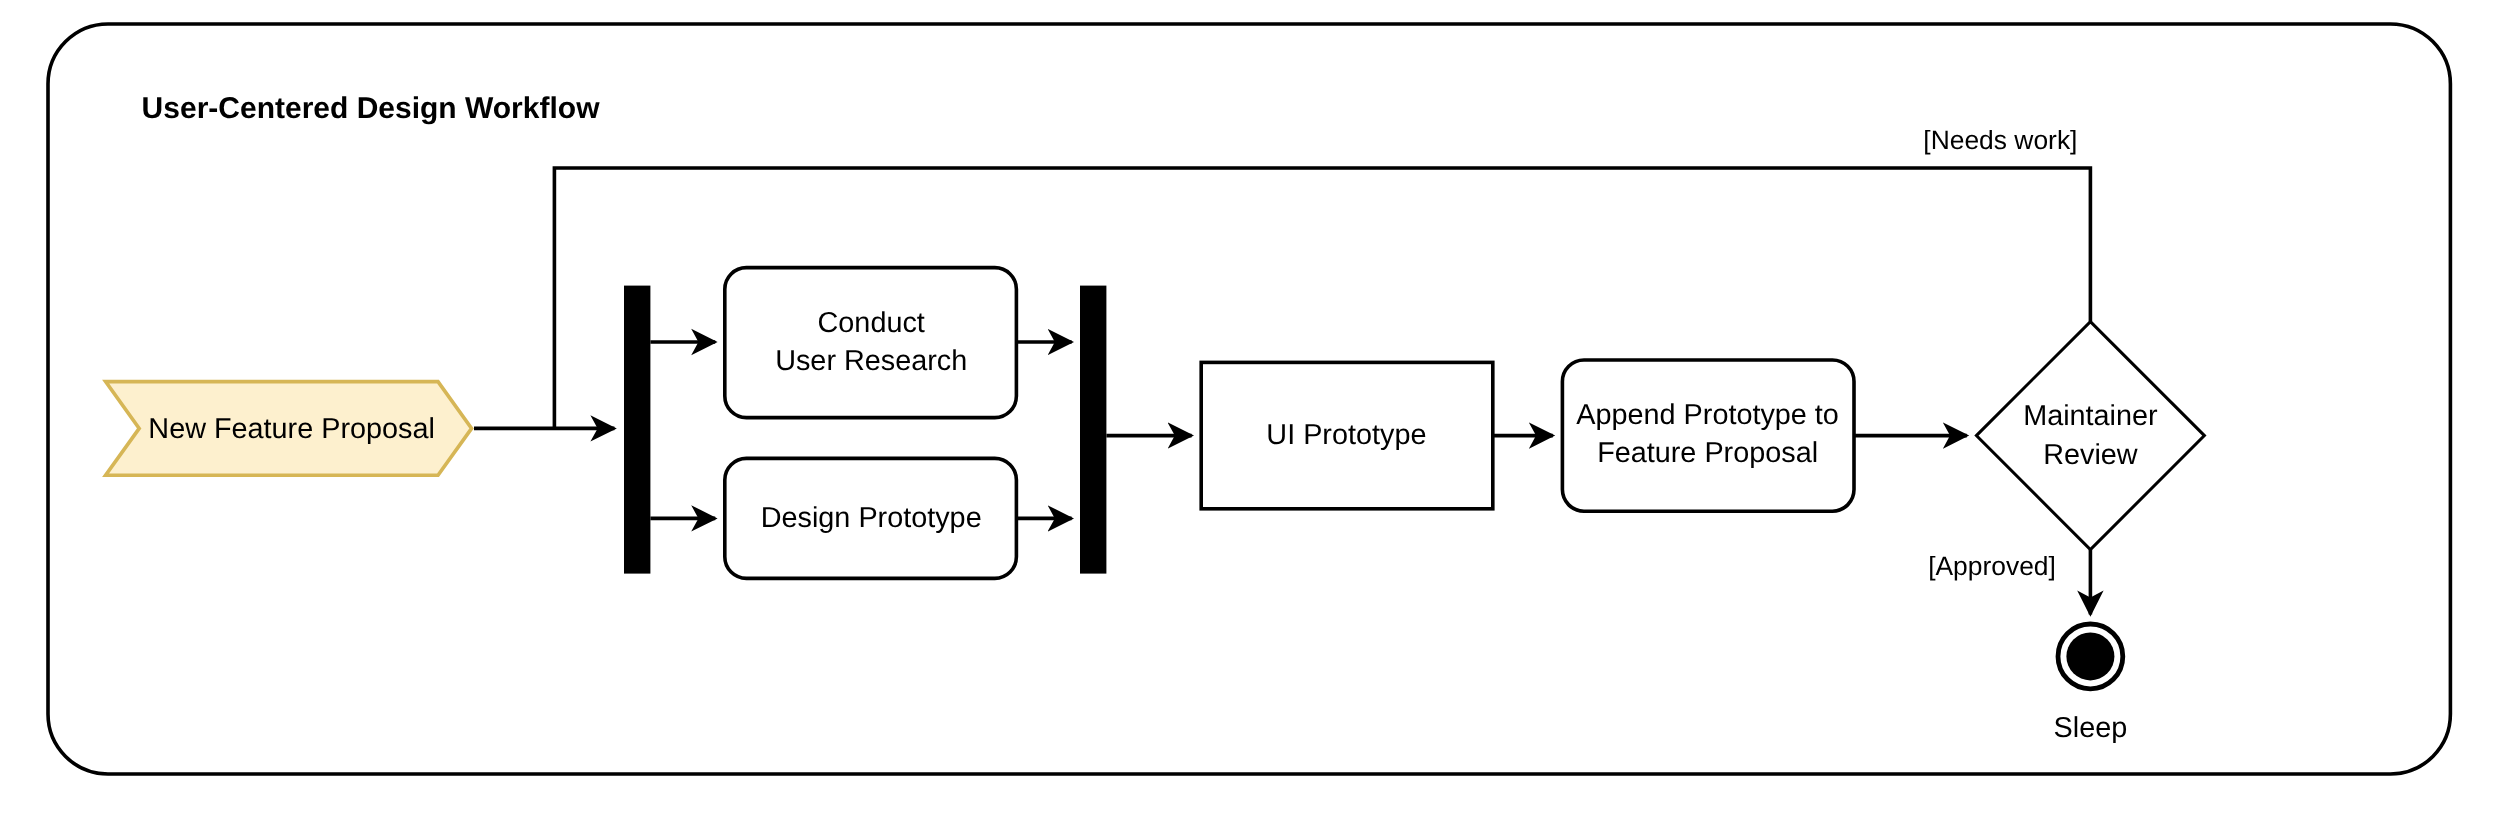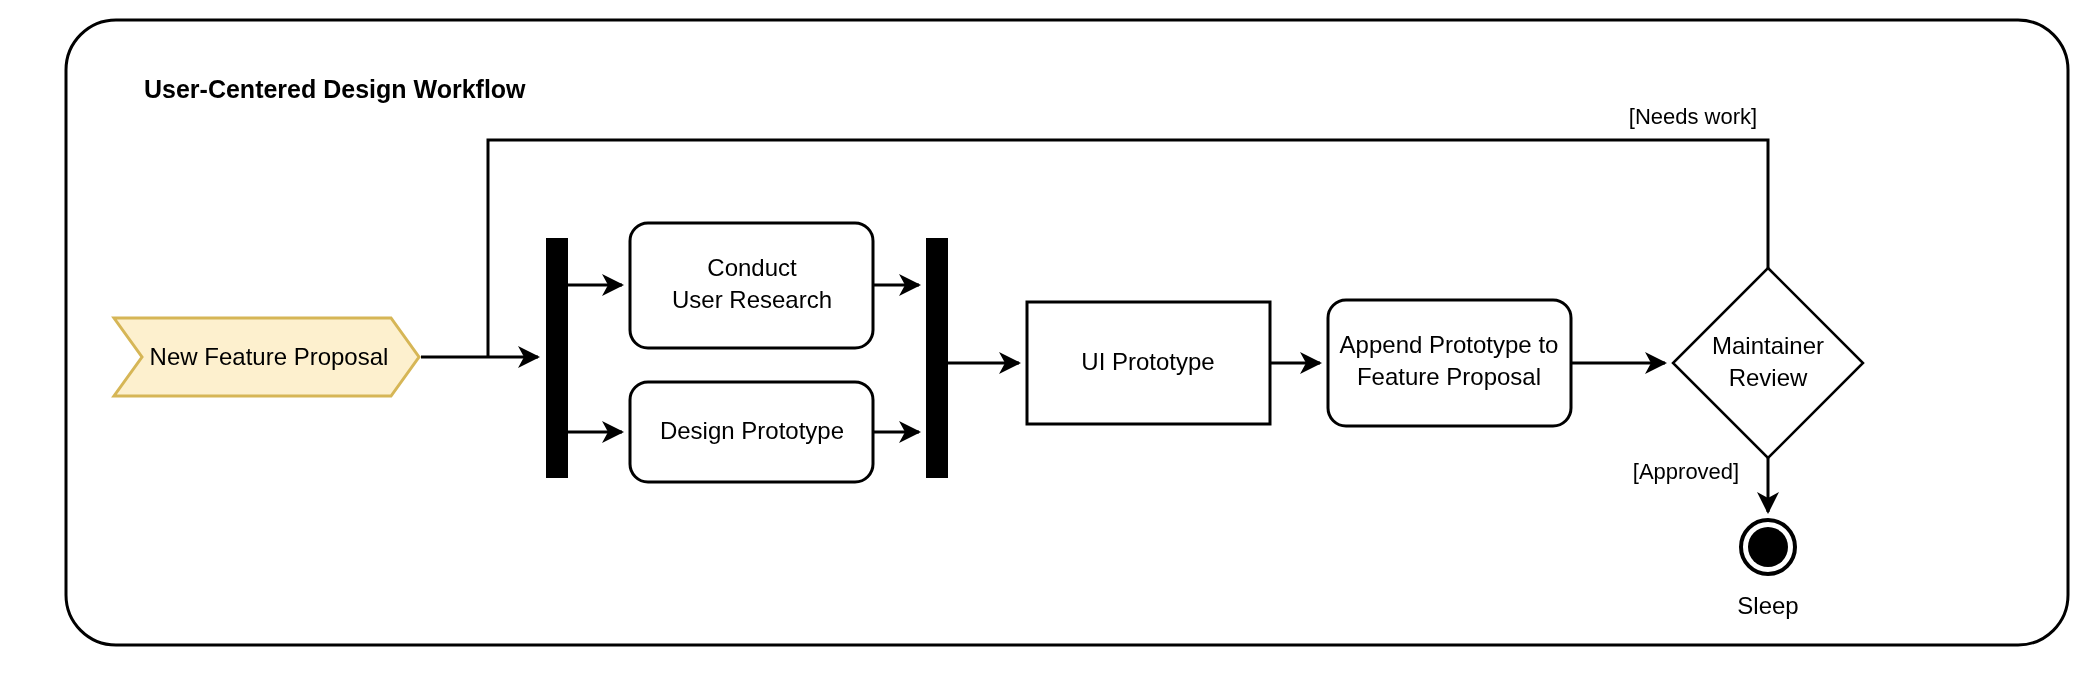--- a/index.html
+++ b/index.html
@@ -12,21 +12,20 @@
     font-family: "Liberation Sans", sans-serif;
     width: 2084px;
     height: 684px;
     overflow: hidden;
   }
   #diagram-root {
     position: relative;
     width: 1852px;
     height: 684px;
     background: #ffffff;
-    padding-left: 26px;
   }
   svg.diagram-canvas {
     display: block;
     width: 2084px;
     height: 684px;
   }
   .frame-outline {
     fill: #ffffff;
     stroke: #000000;
     stroke-width: 3;

